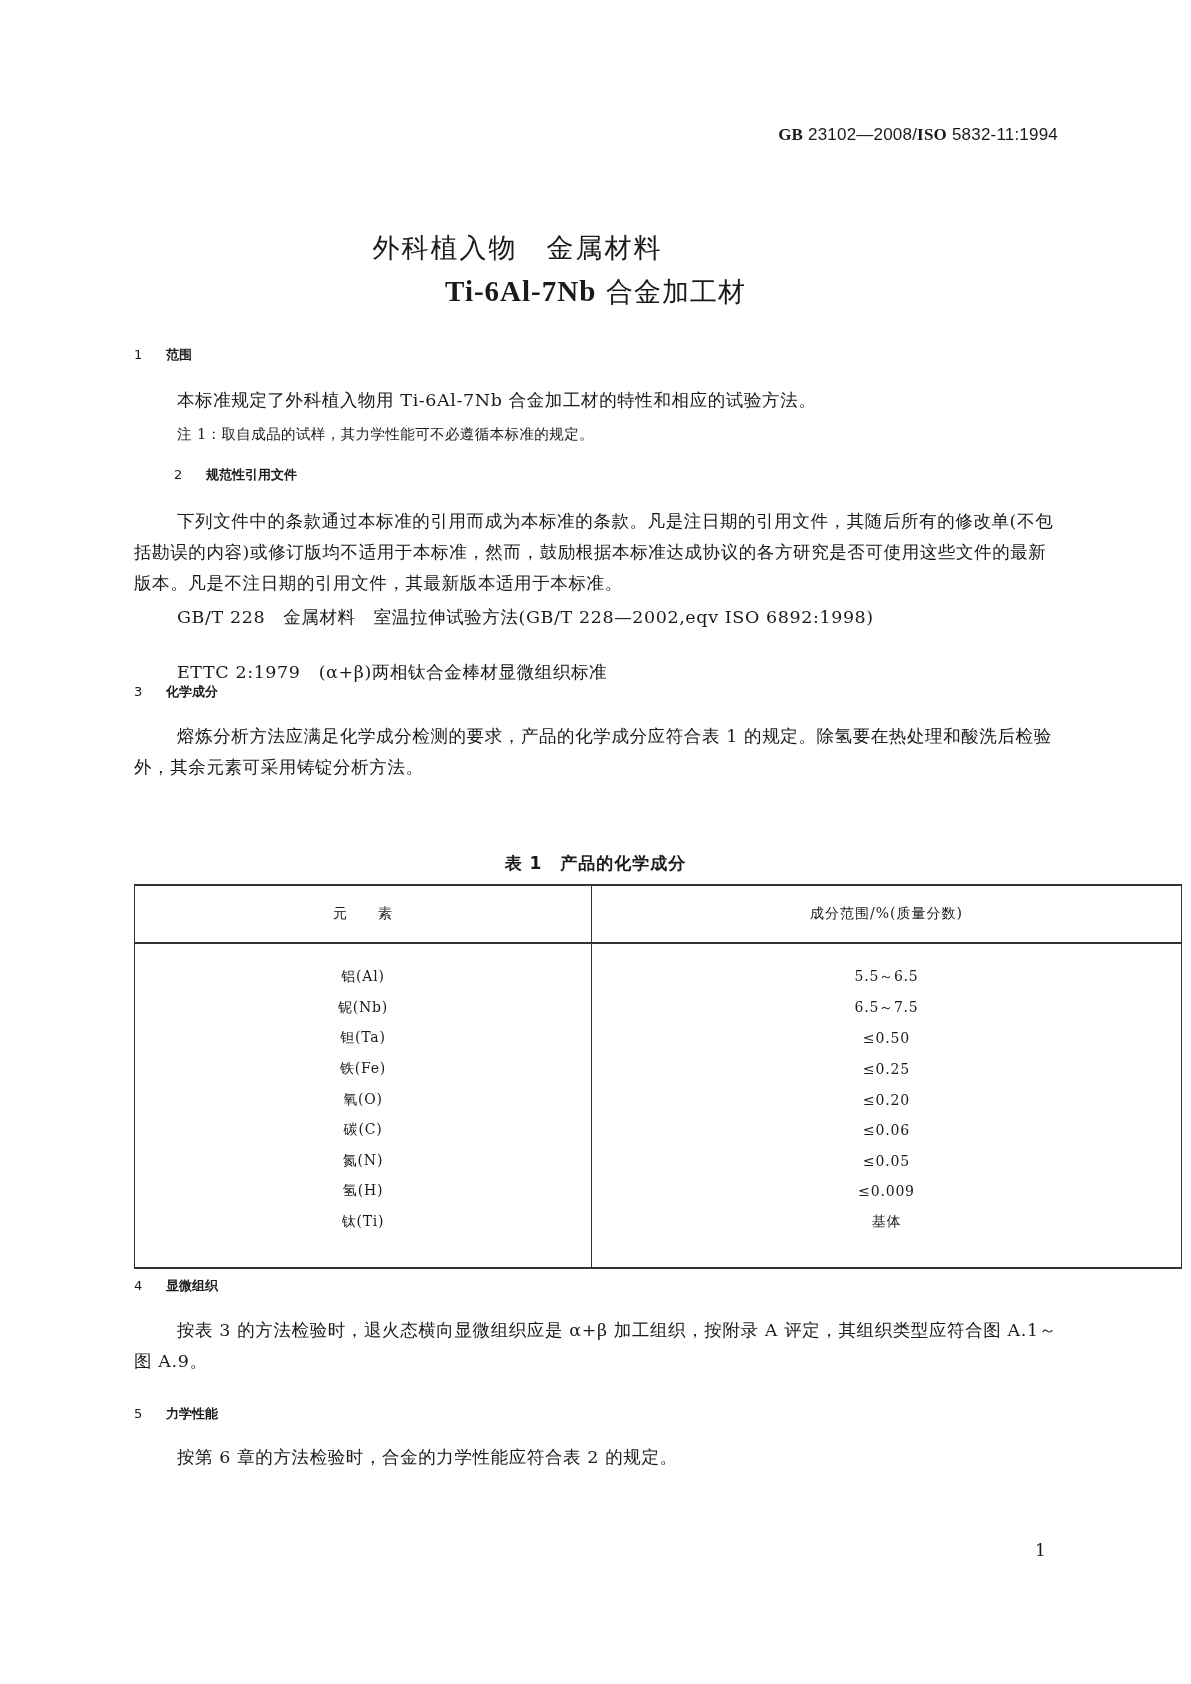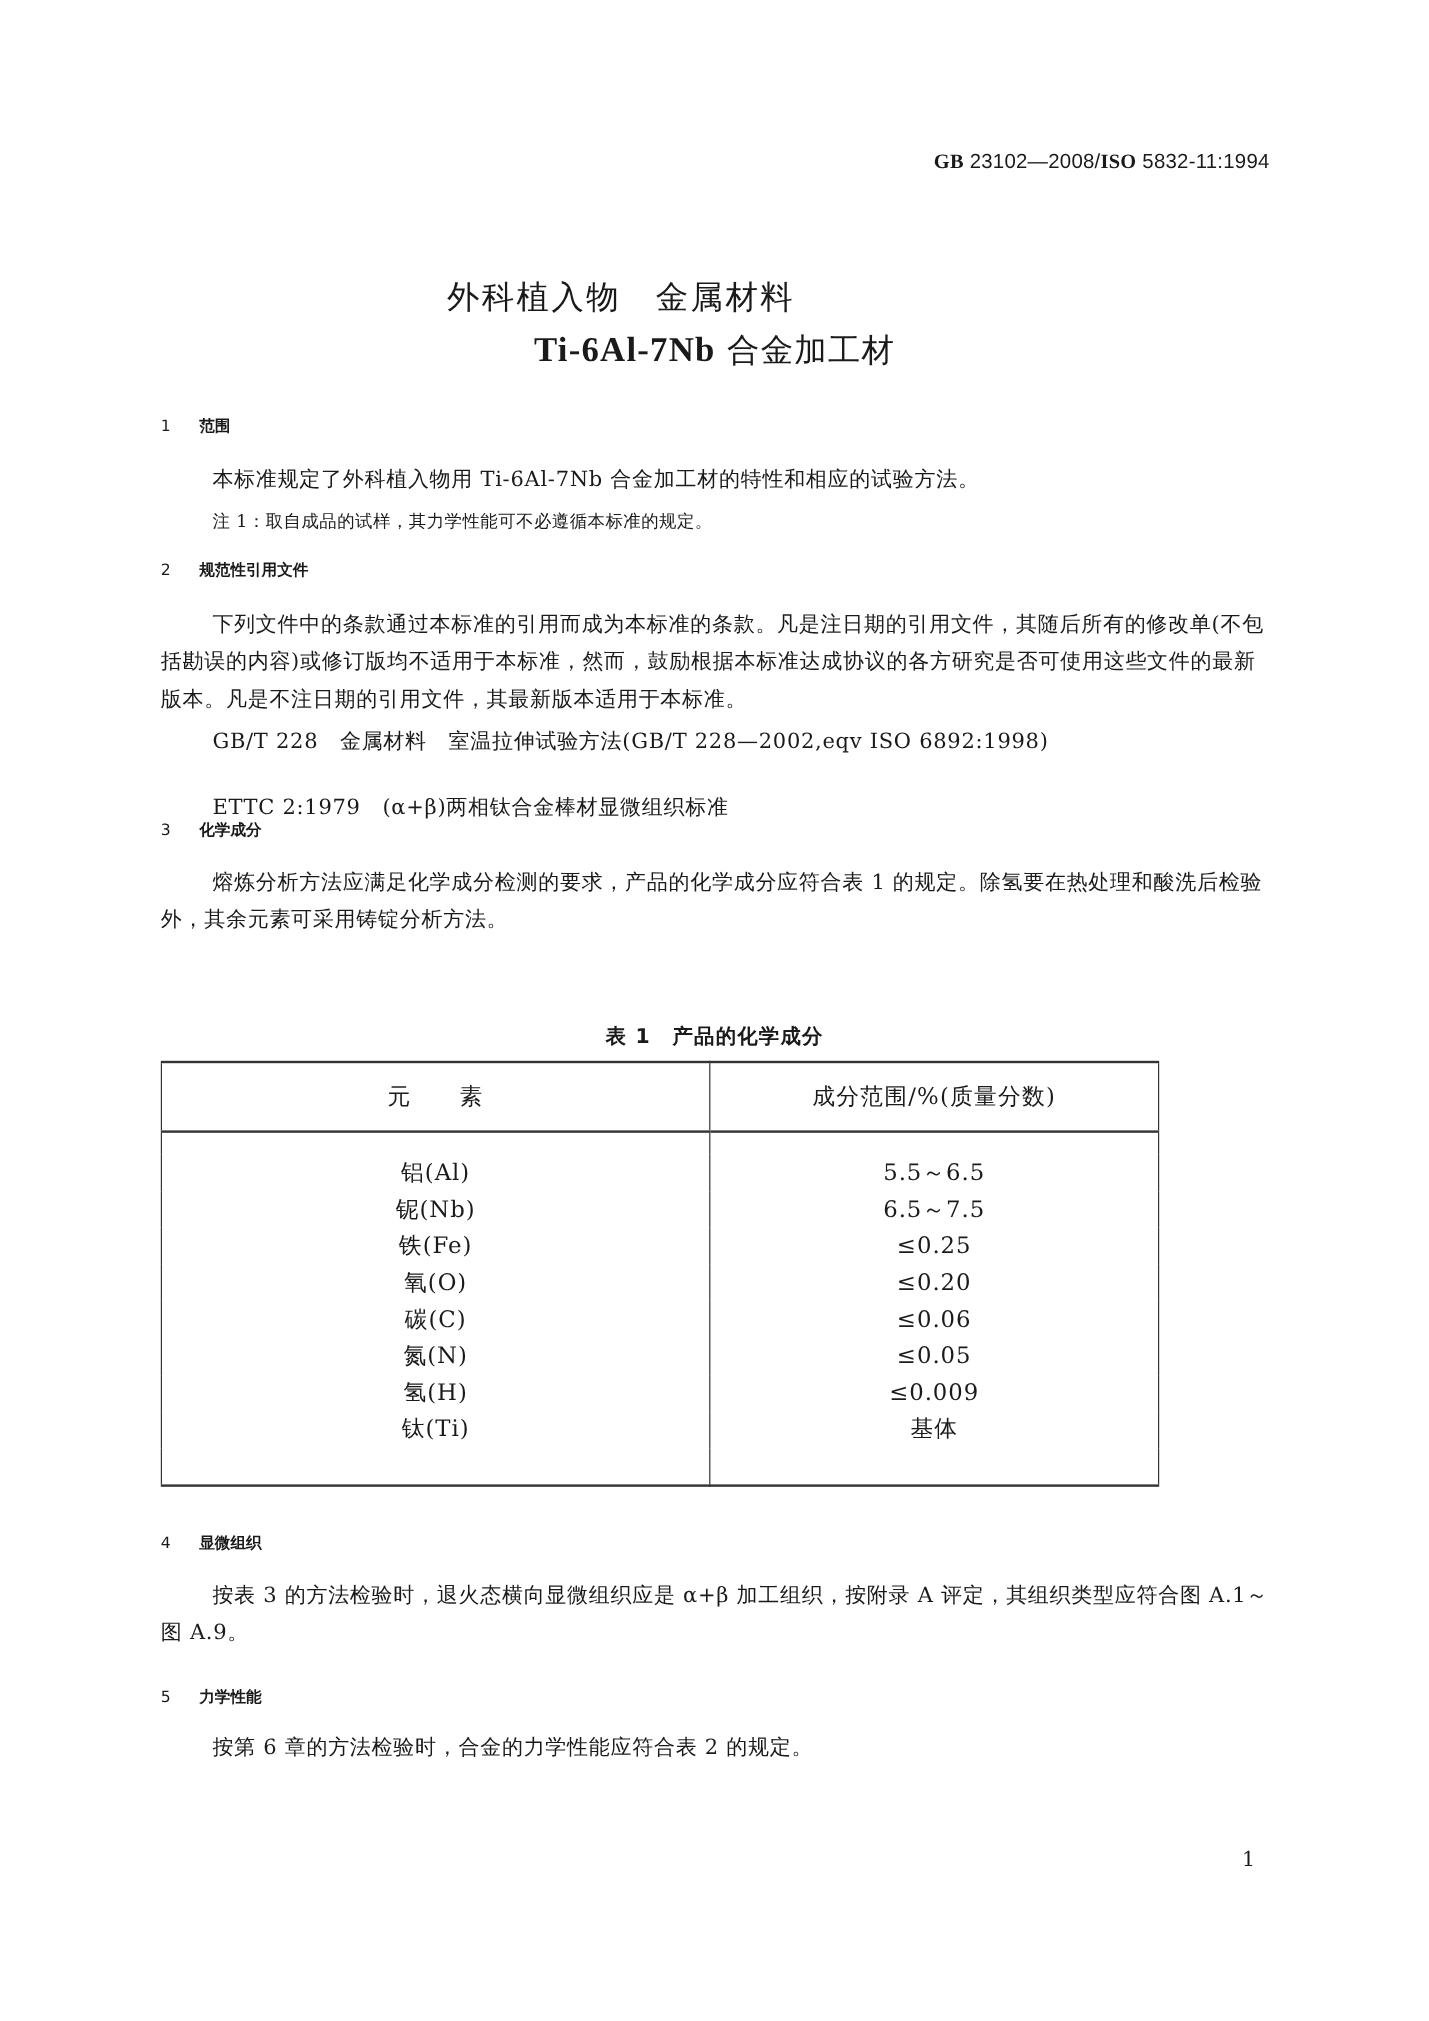--- a/index.html
+++ b/index.html
@@ -36,25 +36,25 @@
     text-indent: 43px; letter-spacing: 0.6px;
   }
   .line { left: 177px; font-size: 17.5px; letter-spacing: 0.6px; }
   .note { left: 177px; font-size: 14.5px; letter-spacing: 0.4px; }
   .caption {
     top: 852px; left: 0; width: 1191px; text-align: center;
     font-size: 17px; font-weight: bold;
     font-family: "DejaVu Sans", sans-serif; letter-spacing: 1px;
   }
   table.t1 {
-    position: absolute; top: 884px; left: 134px; width: 832px;
+    position: absolute; top: 884px; left: 134px; width: 1048px;
     border-collapse: collapse;
     border-top: 2px solid #333; border-bottom: 2px solid #333;
     border-left: 1px solid #333; border-right: 1px solid #333;
-    font-size: 19px;
+    font-size: 14px;
     border-radius: 30px;
   }
   table.t1 th {
     height: 54px; font-weight: normal; text-align: center;
     border-bottom: 2px solid #333; letter-spacing: 1px;
   }
   table.t1 th.c1, table.t1 td.c1 { width: 454px; border-right: 1px solid #333; }
   table.t1 td { text-align: center; height: 30.6px; padding: 0; letter-spacing: 0.8px; }
   table.t1 tr.pad-top td { height: 18px; }
   table.t1 tr.pad-bot td { height: 30px; }
@@ -65,21 +65,21 @@
 
 <div class="abs header-code"><b>GB</b><span> 23102—2008/</span><b>ISO</b><span> 5832-11:1994</span></div>
 
 <div class="abs title1">外科植入物　金属材料</div>
 <div class="abs title2"><span class="latin">Ti-6Al-7Nb</span><span> 合金加工材</span></div>
 
 <div class="abs sec" style="top:346px;"><span class="num">1</span><span>范围</span></div>
 <div class="abs para" style="top:385px;">本标准规定了外科植入物用 Ti-6Al-7Nb 合金加工材的特性和相应的试验方法。</div>
 <div class="abs note" style="top:425px;">注 1：取自成品的试样，其力学性能可不必遵循本标准的规定。</div>
 
-<div class="abs sec" style="top:466px;"><span class="num">2</span><span>规范性引用文件</span></div>
+<div class="abs sec" style="top:466px;margin-left:40px;"><span class="num">2</span><span>规范性引用文件</span></div>
 <div class="abs para" style="top:506px;">下列文件中的条款通过本标准的引用而成为本标准的条款。凡是注日期的引用文件，其随后所有的修改单(不包括勘误的内容)或修订版均不适用于本标准，然而，鼓励根据本标准达成协议的各方研究是否可使用这些文件的最新版本。凡是不注日期的引用文件，其最新版本适用于本标准。</div>
 <div class="abs line" style="top:605px;">GB/T 228　金属材料　室温拉伸试验方法(GB/T 228—2002,eqv ISO 6892:1998)</div>
 <div class="abs line" style="top:660px;">ETTC 2:1979　(α+β)两相钛合金棒材显微组织标准</div>
 
 <div class="abs sec" style="top:683px;"><span class="num">3</span><span>化学成分</span></div>
 <div class="abs para" style="top:721px;">熔炼分析方法应满足化学成分检测的要求，产品的化学成分应符合表 1 的规定。除氢要在热处理和酸洗后检验外，其余元素可采用铸锭分析方法。</div>
 
 <div class="abs caption">表 1　产品的化学成分</div>
 
 <table class="t1">
@@ -94,20 +94,24 @@
         <td class="c1"></td>
         <td></td>
       </tr>
     <tr>
         <td class="c1">铝(Al)</td>
         <td>5.5～6.5</td>
       </tr>
     <tr>
         <td class="c1">铌(Nb)</td>
         <td>6.5～7.5</td>
+      </tr>
+    <tr>
+        <td class="c1">钽(Ta)</td>
+        <td>≤0.50</td>
       </tr>
     <tr>
         <td class="c1">铁(Fe)</td>
         <td>≤0.25</td>
       </tr>
     <tr>
         <td class="c1">氧(O)</td>
         <td>≤0.20</td>
       </tr>
     <tr>

